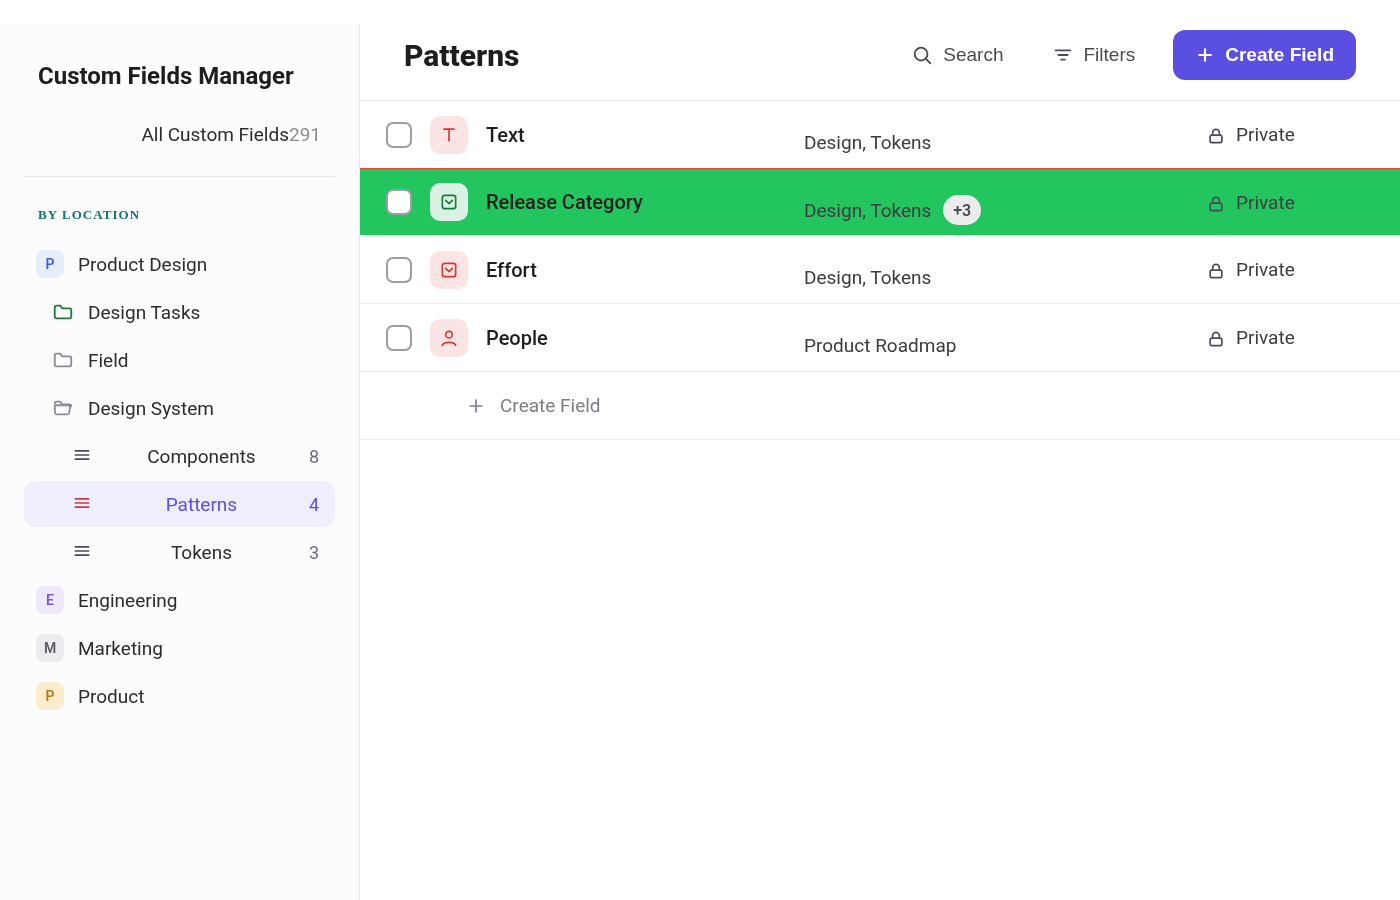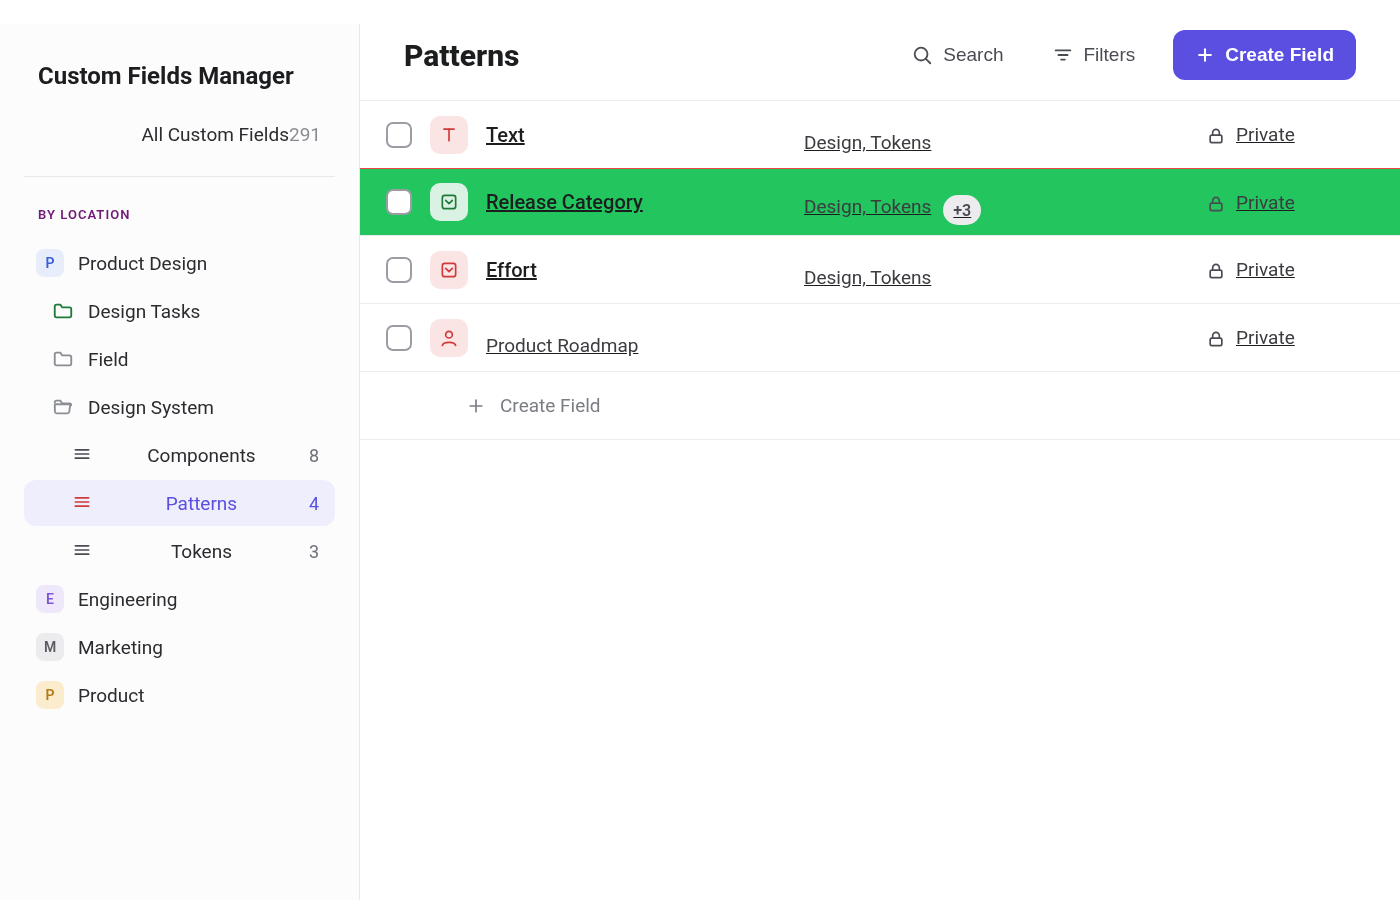--- a/index.html
+++ b/index.html
@@ -42,22 +42,23 @@
     color: #2b2c2f;
     border-radius: 10px;
     cursor: pointer;
   }
   .nav-item .count { color: #8b8d95; font-variant-numeric: tabular-nums; }
 
   .section-label {
     font-size: 13px;
     letter-spacing: .08em;
     font-weight: 600;
-    color: #701a75;
+    color: #0f766e;
     padding: 6px 14px 18px 14px;
+    font-family: Liberation Serif, serif;
   }
 
   .tree { display: flex; flex-direction: column; gap: 2px; }
   .tree-row {
     display: flex;
     align-items: center;
     height: 46px;
     padding: 0 12px;
     font-size: 19px;
     color: #2b2c2f;
@@ -113,21 +114,20 @@
   }
 
   
   .rows { border-top: 1px solid #ececef; }
   .row {
     display: flex; align-items: center;
     height: 68px;
     padding: 0 44px 0 26px;
     border-bottom: 1px solid #ececef;
     gap: 18px;
-    text-decoration: underline;
   }
   .row.hover { background: #22c55e; border-top: 1px solid #ef4444; margin-top:-1px; }
 
   .chk {
     width: 26px; height: 26px;
     border: 2px solid #9b9da4;
     border-radius: 7px;
     background: #fff;
     flex-shrink: 0;
     cursor: pointer;
@@ -139,21 +139,21 @@
     display: inline-flex; align-items: center; justify-content: center;
     flex-shrink: 0;
     font-weight: 700;
   }
   .type-text   { background:#fbe4e4; color:#cf3a3a; }
   .type-select { background:#d9f2e3; color:#1f7a3a; }
   .type-effort { background:#fbe4e4; color:#cf3a3a; }
   .type-people { background:#fbe4e4; color:#cf3a3a; }
 
   .cell-name { flex: 0 0 300px; font-size: 20px; font-weight: 500; color:#1c1d1f; }
-  .cell-loc  { flex: 1; font-size: 19px; color:#3b3c40; display:flex; align-items:flex-start; gap:12px;margin-top:16px; }
+  .cell-loc  { flex: 1; font-size: 19px; color:#3b3c40; display:flex; align-items:center; gap:12px;margin-top:16px; }
   .cell-vis  { flex: 0 0 150px; font-size: 19px; color:#3b3c40; display:flex; align-items:flex-end; gap:10px; }
 
   .chip {
     display:inline-flex; align-items:center; justify-content:center;
     height: 30px; padding: 0 10px;
     background:#ececef; color:#4a4c53;
     border-radius: 16px; font-size: 16px; font-weight:600;
   }
 
   .row-create {
@@ -385,20 +385,21 @@
     </div>
 
     <div class="row">
       <div class="chk" role="checkbox" aria-checked="false"></div>
       <div class="type-ico type-people">
         <svg viewBox="0 0 24 24" width="20" height="20" fill="none" stroke="#cf3a3a" stroke-width="2" stroke-linecap="round" stroke-linejoin="round">
             <circle cx="12" cy="8" r="4"></circle>
             <path d="M4 21c1-5 15-5 16 0"></path>
           </svg>
       </div>
+      <div class="cell-name">People</div>
       <div class="cell-loc">
         <span>Product Roadmap</span>
       </div>
       <div class="cell-vis">
         <span>
           <svg viewBox="0 0 24 24" width="20" height="20" fill="none" stroke="#4a4c53" stroke-width="2" stroke-linecap="round" stroke-linejoin="round">
               <rect x="5" y="11" width="14" height="9" rx="2"></rect>
               <path d="M8 11V8a4 4 0 1 1 8 0v3"></path>
             </svg>
         </span>

